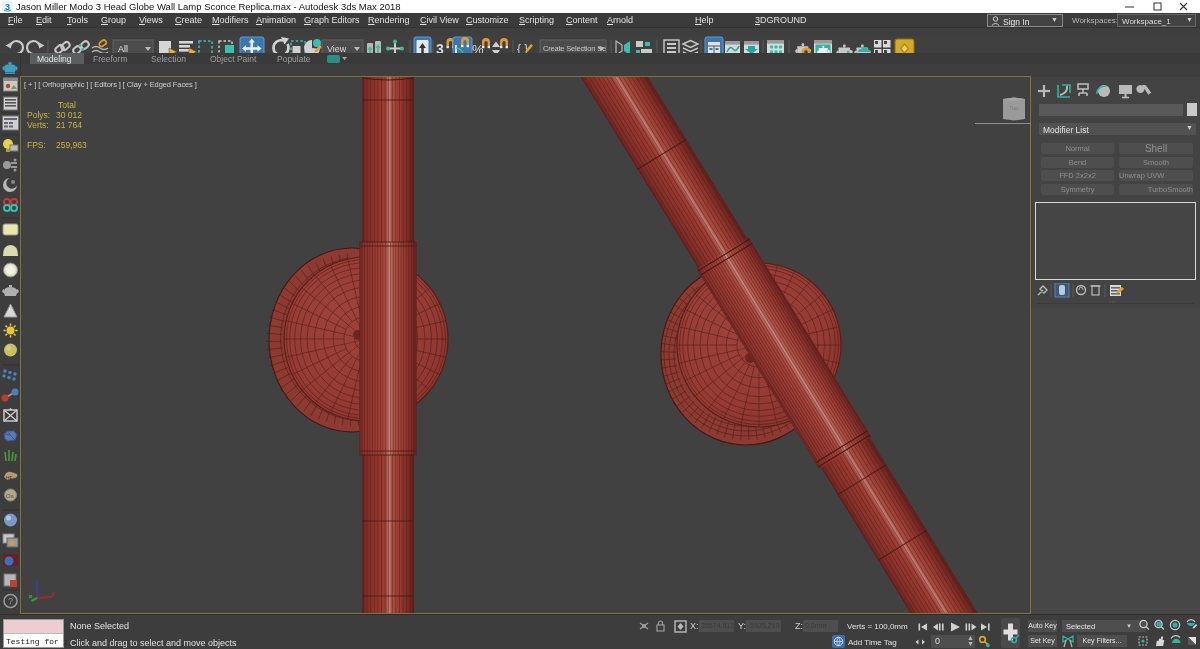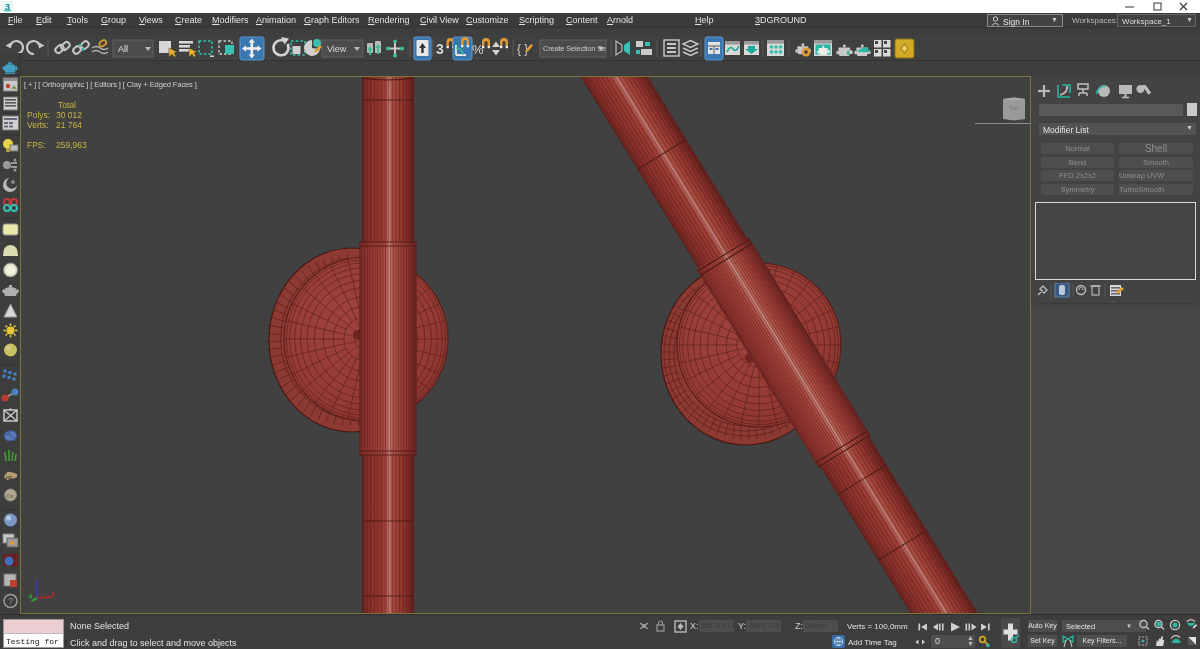--- a/index.html
+++ b/index.html
@@ -7,20 +7,21 @@
 .abs{position:absolute}
 .txt{position:absolute;white-space:nowrap}
 </style></head><body>
 <div id="app">
 <div class="abs" style="left:0;top:0;width:1200px;height:13px;background:#ffffff">
 <svg class="abs" style="left:2px;top:1px" width="11" height="11" viewBox="0 0 11 11">
 <rect x="0" y="0" width="11" height="11" rx="2" fill="#e8f4f6"></rect>
 <text x="5.5" y="9" font-size="9" font-weight="bold" fill="#1a7f9c" text-anchor="middle" font-family="Liberation Sans">3</text>
 <path d="M2,9 Q5,11 9,9" stroke="#15b7a7" stroke-width="1.2" fill="none"></path>
 </svg>
+<div class="txt" style="left:16px;top:1px;font-size:9.5px;color:#111">Jason Miller Modo 3 Head Globe Wall Lamp Sconce Replica.max - Autodesk 3ds Max 2018</div>
 <svg class="abs" style="left:1118px;top:0" width="82" height="13" viewBox="0 0 82 13">
 <line x1="7" y1="7" x2="16" y2="7" stroke="#333" stroke-width="1"></line>
 <rect x="36" y="3" width="7" height="7" fill="none" stroke="#333" stroke-width="1"></rect>
 <path d="M62,3 l7,7 M69,3 l-7,7" stroke="#333" stroke-width="1.1"></path>
 </svg>
 </div>
 <div class="abs" style="left:0;top:13px;width:1200px;height:15px;background:#3b3b3b;border-bottom:1px solid #333">
       <div class="txt" style="left:8px;top:2px;font-size:9px;color:#e2e2e2"><span style="text-decoration:underline">F</span>ile</div>
       <div class="txt" style="left:36px;top:2px;font-size:9px;color:#e2e2e2"><span style="text-decoration:underline">E</span>dit</div>
       <div class="txt" style="left:67px;top:2px;font-size:9px;color:#e2e2e2"><span style="text-decoration:underline">T</span>ools</div>
@@ -253,20 +254,32 @@
         </g>
         <g fill="#444">
           <rect x="875" y="5" width="3" height="3"></rect>
           <rect x="884" y="5" width="3" height="3"></rect>
           <rect x="875" y="14" width="3" height="3"></rect>
           <rect x="884" y="14" width="3" height="3"></rect>
         </g>
         <rect x="895" y="3" width="19" height="19" rx="2" fill="#d4a928" stroke="#8a7012" stroke-width="1"></rect>
         <path d="M904.5,7 l4.5,5.5 -4.5,5.5 -4.5,-5.5 z" fill="#a5851a"></path>
         <path d="M904.5,9 l3,3.5 -3,3.5 -3,-3.5 z" fill="#f0d060"></path>
+      </svg>
+    </div>
+    <div class="abs" style="left:0;top:53px;width:1200px;height:11px;background:#3a3a3a">
+      <div class="abs" style="left:30px;top:0;width:54px;height:11px;background:#5a5e5e"></div>
+      <div class="txt" style="left:37px;top:1px;font-size:8.5px;color:#e8e8e8">Modeling</div>
+      <div class="txt" style="left:93px;top:1px;font-size:8.5px;color:#9f9f9f">Freeform</div>
+      <div class="txt" style="left:151px;top:1px;font-size:8.5px;color:#9f9f9f">Selection</div>
+      <div class="txt" style="left:210px;top:1px;font-size:8.5px;color:#9f9f9f">Object Paint</div>
+      <div class="txt" style="left:277px;top:1px;font-size:8.5px;color:#9f9f9f">Populate</div>
+      <svg class="abs" style="left:327px;top:2px" width="20" height="8" viewBox="0 0 20 8">
+        <rect x="0" y="0" width="13" height="8" rx="2" fill="#2a8f84"></rect>
+        <path d="M15,2 l2.5,3 2.5,-3 z" fill="#aaa"></path>
       </svg>
     </div>
     <div class="abs" style="left:0;top:53px;width:21px;height:561px;background:#3d3d3d;border-right:1px solid #343434">
       <svg width="21" height="561" viewBox="0 0 21 561" style="position:absolute;left:0;top:0">
         <g transform="translate(0,7)">
           <g fill="#3f9fc4">
             <path d="M5,12 L4.2,8.5 Q4,4.8 7,4.5 L13,4.5 Q16,4.8 15.8,8.5 L15,12 Z"></path>
             <path d="M15.5,6 Q18.5,6.5 17,10 L15.5,10.5 Z"></path>
             <path d="M4.5,6 Q1.5,6.5 3,10 L4.5,10.5 Z"></path>
             <rect x="8.2" y="2.2" width="3.6" height="2.6" rx="1"></rect>
@@ -735,21 +748,21 @@
         <div class="txt" style="left:4px;top:1.5px;font-size:8.5px;color:#e4e4e4">Modifier List</div>
         <div class="txt" style="left:147px;top:1px;font-size:7px;color:#ccc">▼</div>
       </div>
       <div class="abs" style="left:10px;top:66px;width:73px;height:11px;background:#4e4e4e;border-radius:2px;text-align:center;font-size:7.5px;color:#8f8f8f;line-height:11px">Normal</div>
       <div class="abs" style="left:88px;top:66px;width:74px;height:11px;background:#4e4e4e;border-radius:2px;text-align:center;font-size:10px;color:#8f8f8f;line-height:11px">Shell</div>
       <div class="abs" style="left:10px;top:79.5px;width:73px;height:11px;background:#4e4e4e;border-radius:2px;text-align:center;font-size:7.5px;color:#8f8f8f;line-height:11px">Bend</div>
       <div class="abs" style="left:88px;top:79.5px;width:74px;height:11px;background:#4e4e4e;border-radius:2px;text-align:center;font-size:7.5px;color:#8f8f8f;line-height:11px">Smooth</div>
       <div class="abs" style="left:10px;top:93.0px;width:73px;height:11px;background:#4e4e4e;border-radius:2px;text-align:center;font-size:7.5px;color:#8f8f8f;line-height:11px">FFD 2x2x2</div>
       <div class="abs" style="left:88px;top:93.0px;width:74px;height:11px;background:#4e4e4e;border-radius:2px;text-align:left;font-size:7.5px;color:#8f8f8f;line-height:11px">Unwrap UVW</div>
       <div class="abs" style="left:10px;top:106.5px;width:73px;height:11px;background:#4e4e4e;border-radius:2px;text-align:center;font-size:7.5px;color:#8f8f8f;line-height:11px">Symmetry</div>
-      <div class="abs" style="left:88px;top:106.5px;width:74px;height:11px;background:#4e4e4e;border-radius:2px;text-align:left;font-size:7.5px;color:#8f8f8f;line-height:11px">TurboSmooth</div>
+      <div class="abs" style="left:88px;top:106.5px;width:74px;height:11px;background:#4e4e4e;border-radius:2px;text-align:right;font-size:7.5px;color:#8f8f8f;line-height:11px">TurboSmooth</div>
       <div class="abs" style="left:4px;top:125px;width:161px;height:78px;background:#454545;border:1px solid #d8d8d8"></div>
       <svg class="abs" style="left:4px;top:206px" width="160" height="15" viewBox="0 0 160 15">
         <path d="M3,12 L8,7 M8,3 l4,4 -3,3 -4,-4 z" stroke="#b9b9b9" stroke-width="1.4" fill="none"></path>
         <line x1="16" y1="1" x2="16" y2="14" stroke="#5a5a5a"></line>
         <rect x="20" y="0" width="14" height="14" fill="#39597c" stroke="#5c84ab"></rect>
         <rect x="24" y="2" width="6" height="10" rx="2" fill="#b9c9d9"></rect>
         <line x1="38" y1="1" x2="38" y2="14" stroke="#5a5a5a"></line>
         <circle cx="46" cy="7" r="4.5" fill="none" stroke="#b9b9b9" stroke-width="1.4"></circle>
         <path d="M44,7 a2,3 0 0 1 4,0" fill="none" stroke="#b9b9b9"></path>
         <rect x="57" y="3" width="7" height="9" fill="none" stroke="#b9b9b9" stroke-width="1.2"></rect>

